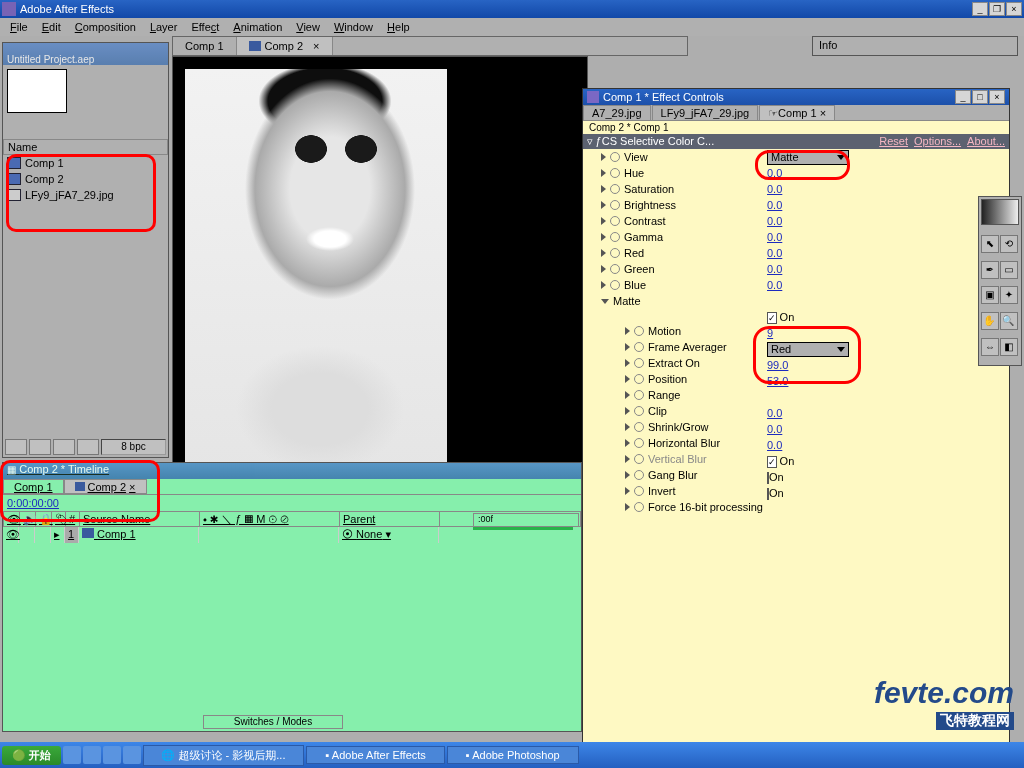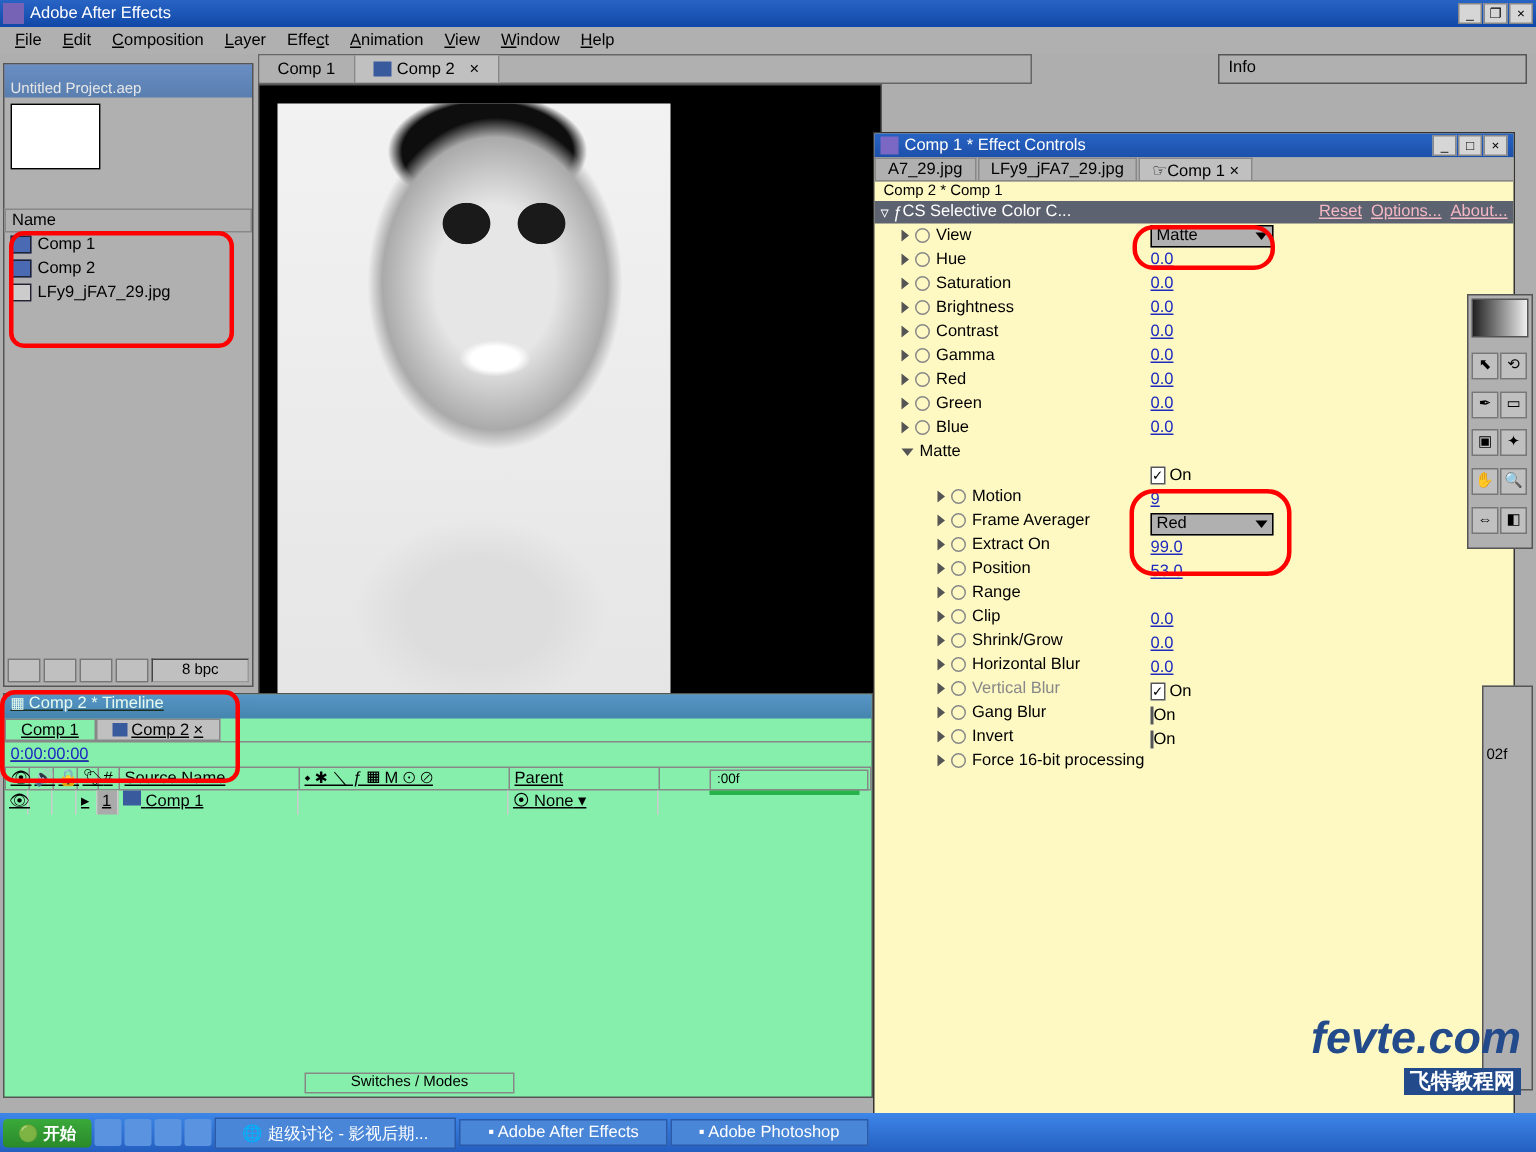--- a/index.html
+++ b/index.html
@@ -459,23 +459,20 @@
       <div class="c" style="width:120px"><span style="display:inline-block;width:12px;height:10px;background:#3a5a9e"></span> <span>Comp 1</span></div>
       <div class="c" style="width:140px"></div>
       <div class="c" style="width:100px">⦿ <span>None</span> ▾</div>
     </div>
     <div class="tlruler">:00f</div>
     <div class="tlgreen"></div>
     <div class="tlswm">Switches / Modes</div>
   </div>
   <div class="redmark" style="left:0px;top:424px;width:160px;height:62px;border-radius:10px"></div>
 
-  <div class="rtl">
-    <div style="padding:40px 2px;font-size:10px">02f</div>
-  </div>
 
   <div class="wm">fevte.com</div>
   <div class="wm2">飞特教程网</div>
 </div>
 
 <div class="taskbar">
   <div class="start">🟢 <span>开始</span></div>
   <div class="qico"></div>
   <div class="qico"></div>
   <div class="qico"></div>

